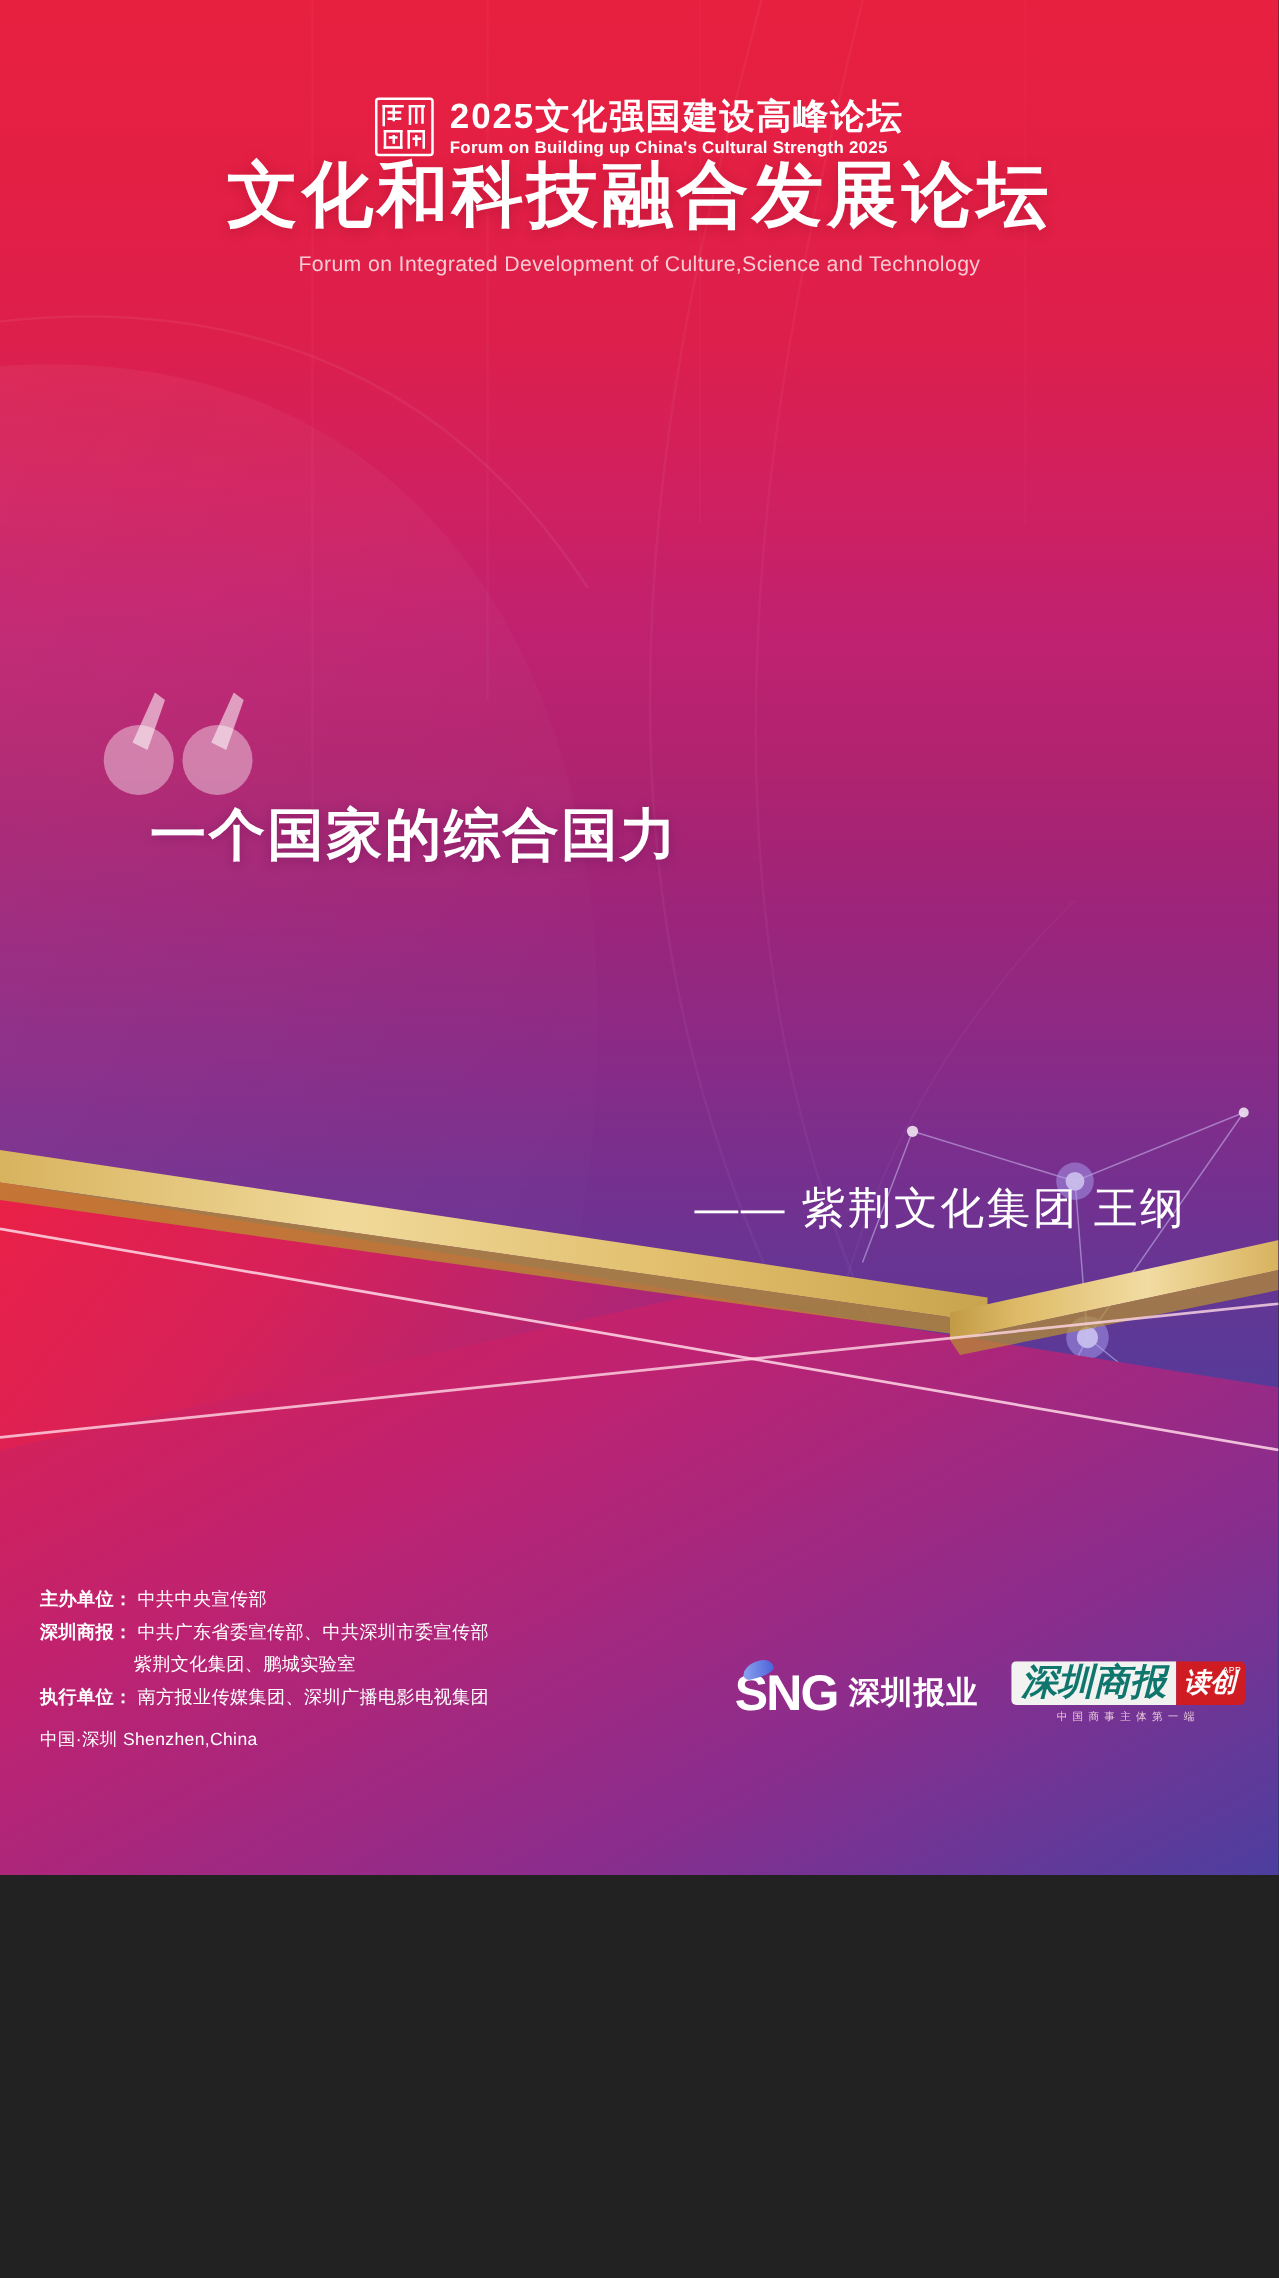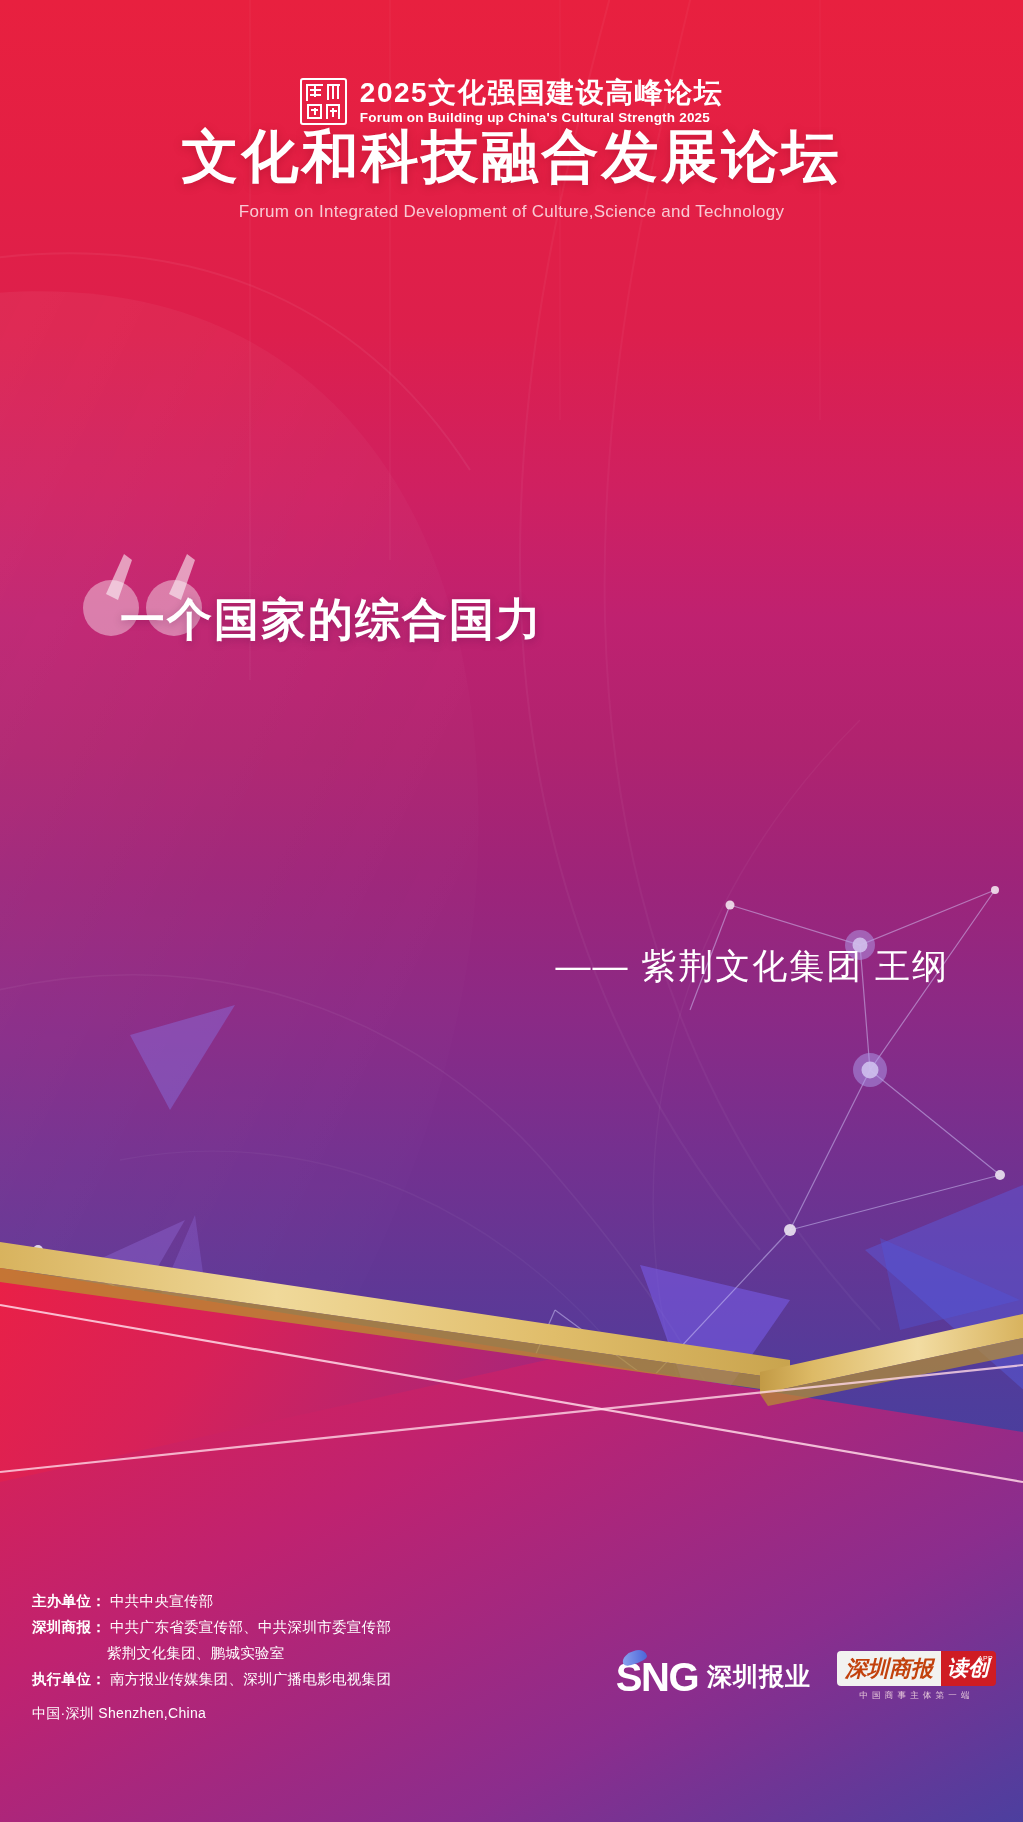--- a/index.html
+++ b/index.html
@@ -2,21 +2,21 @@
 <html><head>
 <meta charset="utf-8">
 <style>
   * { margin:0; padding:0; box-sizing:border-box; }
   html,body { background:#222; }
   body { font-family:"Liberation Sans","DejaVu Sans",sans-serif; }
 
   .poster{
     position:relative;
     width:1023px;
-    height:1822px;
+    height:1500px;
     overflow:hidden;
     background:
       linear-gradient(180deg,
         #e8203f 0%,
         #e31f45 10%,
         #dd1f4c 18%,
         #cf2061 27%,
         #bf2170 34%,
         #b0236f 41%,
         #9e2479 48%,
@@ -80,20 +80,21 @@
     width:130px; height:92px;
   }
   .quote-lines{
     position:absolute; left:120px; top:47px;
     display:flex; flex-direction:column; gap:34px;
   }
   .qline{
     font-size:45px; font-weight:bold; color:#fff;
     letter-spacing:2px; line-height:1.12; white-space:nowrap;
     text-shadow:0 2px 9px rgba(60,0,60,.28);
+    margin-top:48px;
   }
   .attrib{
     position:absolute; right:74px; top:395px;
     font-size:35px; color:#fff; letter-spacing:2px;
     white-space:nowrap; font-weight:500;
   }
 
   
   .ribbon{ position:absolute; left:0; right:0; bottom:0; height:640px; z-index:4; }
 
@@ -144,21 +145,21 @@
   .szsb-bar{
     display:flex; align-items:stretch; height:35px;
     border-radius:4px; overflow:hidden;
   }
   .szsb-left{
     background:#f2f2f0; display:flex; align-items:center;
     padding:0 8px;
   }
   .szsb-left span{
     font-family:"Liberation Serif","DejaVu Serif",serif;
-    font-size:22px; font-weight:bold; color:#c2410c;
+    font-size:29px; font-weight:bold; color:#0f766e;
     letter-spacing:0px; font-style:italic; line-height:1;
   }
   .szsb-right{
     background:#cf1c23; display:flex; align-items:center;
     padding:0 7px 0 6px; position:relative;
   }
   .szsb-right span.zc{
     font-family:"Liberation Serif","DejaVu Serif",serif;
     font-size:21px; font-weight:bold; color:#fff;
     font-style:italic; line-height:1;

